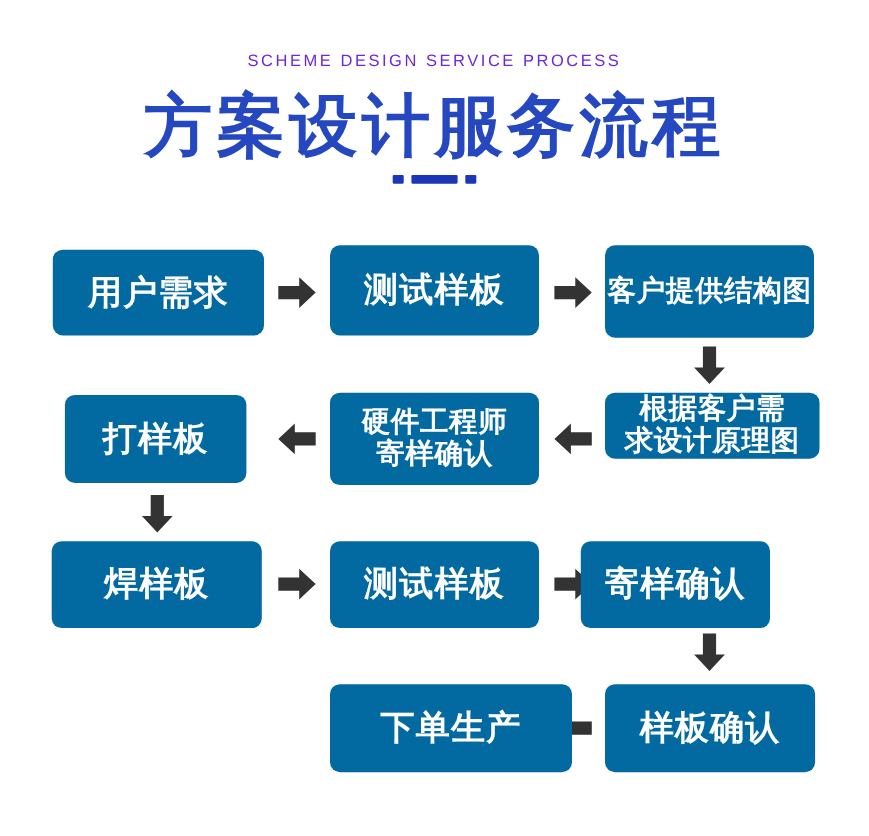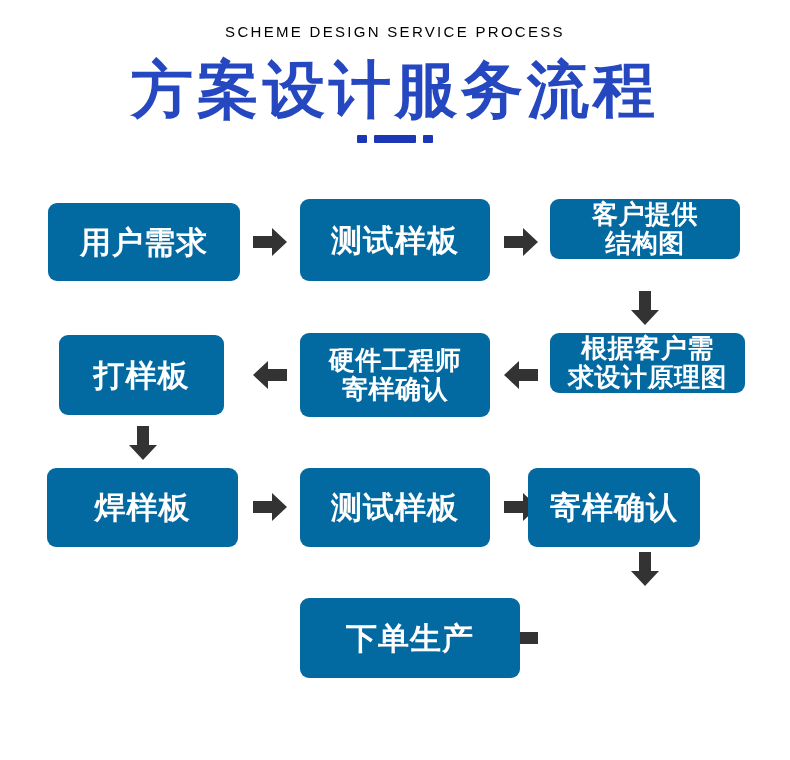--- a/index.html
+++ b/index.html
@@ -18,23 +18,24 @@
   
   .header {
     width: 790px;
     padding-top: 24px;
     text-align: center;
   }
   .eyebrow {
     font-family: "Liberation Sans", sans-serif;
     font-size: 15px;
     letter-spacing: 2.3px;
-    color: #000000;
+    color: #6d28d9;
     font-weight: 400;
     line-height: 1;
+    margin-top: 24px;
   }
   .main-title {
     font-family: "DejaVu Sans", "Liberation Sans", sans-serif;
     font-size: 62px;
     font-weight: bold;
     color: #2547c0;
     letter-spacing: 4px;
     line-height: 1.05;
     margin-top: 18px;
     white-space: nowrap;
@@ -120,21 +121,21 @@
   <div class="node one-line" style="left:300px; top:14px; width:190px; height:82px;">
     <span>测试样板</span>
   </div>
 
   <div class="arrow" style="left:503px; top:40px;">
     <svg width="36" height="34" viewBox="0 0 36 34" aria-hidden="true">
       <path d="M1 11 H20 V3 L35 17 L20 31 V23 H1 Z" fill="#333333"></path>
     </svg>
   </div>
 
-  <div class="node two-line" style="left:550px; top:14px; width:190px; height:60px; flex-direction:column;">
+  <div class="node two-line" style="left:550px; top:14px; width:190px; height:84px; flex-direction:row;">
     <span>客户提供</span>
     <span>结构图</span>
   </div>
 
   <div class="arrow" style="left:628px; top:105px;">
     <svg width="34" height="36" viewBox="0 0 34 36" aria-hidden="true">
       <path d="M11 1 H23 V20 H31 L17 35 L3 20 H11 Z" fill="#333333"></path>
     </svg>
   </div>
 
@@ -193,20 +194,23 @@
   <div class="node one-line" style="left:528px; top:283px; width:172px; height:79px;">
     <span>寄样确认</span>
   </div>
 
   <div class="arrow" style="left:628px; top:366px;">
     <svg width="34" height="36" viewBox="0 0 34 36" aria-hidden="true">
       <path d="M11 1 H23 V20 H31 L17 35 L3 20 H11 Z" fill="#333333"></path>
     </svg>
   </div>
 
+  <div class="node one-line" style="left:550px; top:413px; width:191px; height:80px;">
+    <span>样板确认</span>
+  </div>
 
   <div class="arrow" style="left:503px; top:436px;">
     <svg width="36" height="34" viewBox="0 0 36 34" aria-hidden="true">
       <path d="M35 11 H16 V3 L1 17 L16 31 V23 H35 Z" fill="#333333"></path>
     </svg>
   </div>
 
   <div class="node one-line" style="left:300px; top:413px; width:220px; height:80px;">
     <span>下单生产</span>
   </div>

